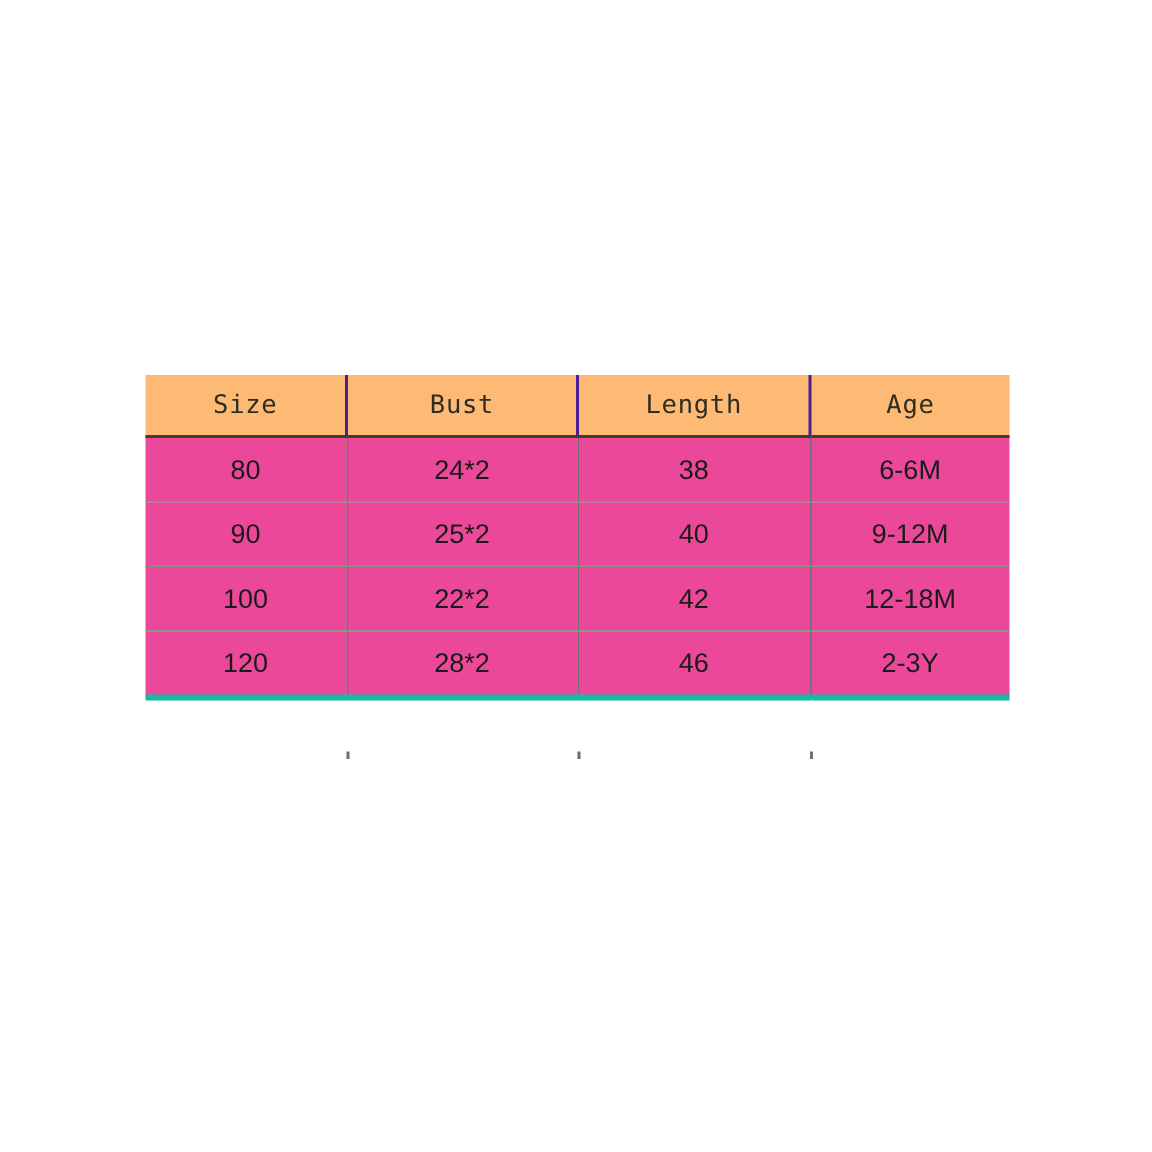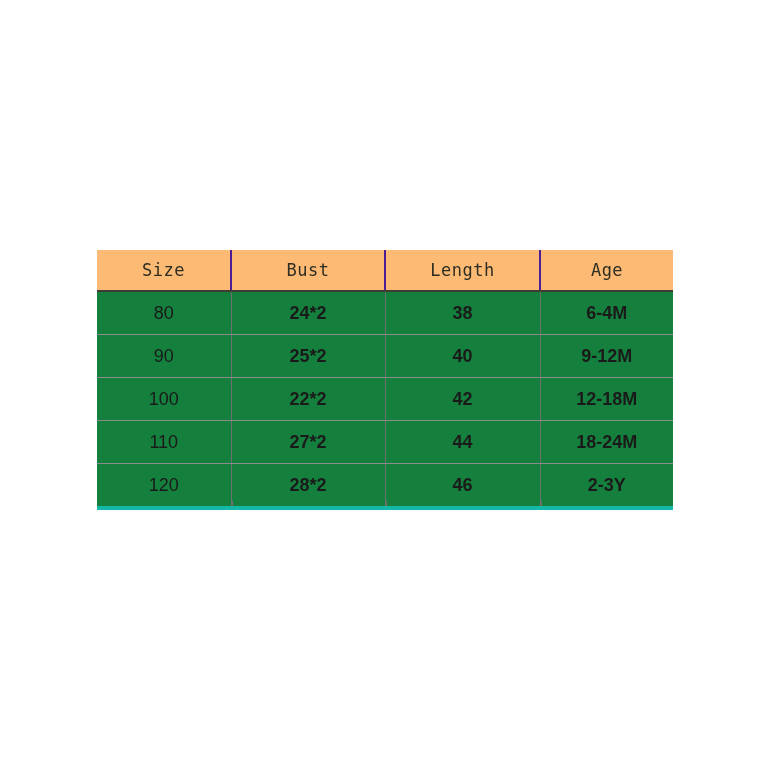--- a/index.html
+++ b/index.html
@@ -52,34 +52,33 @@
     border: 0;
     border-bottom: 2px solid #3d3d33;
   }
   .chart-table thead th + th {
     border-left: 2px solid #4c1d95;
   }
 
   
   .chart-table tbody td {
     height: 42px;
-    background: #15803d;
+    background: #ec4899;
     color: #1a1a1a;
     font-family: "Liberation Sans", sans-serif;
     font-size: 18px;
     font-weight: 400;
     text-align: center;
     vertical-align: middle;
     padding: 0;
     border: 0;
     border-bottom: 1.5px solid #8c8c8c;
   }
   .chart-table tbody td + td {
     border-left: 1.5px solid #6e6e6e;
-    font-weight: bold;
   }
   .chart-table tbody tr:last-child td {
     border-bottom: 4px solid #14b8a6;
   }
 
   
   .divider-tail {
     position: absolute;
     width: 1.5px;
     background: #6e6e6e;
@@ -107,39 +106,33 @@
         <th>Bust</th>
         <th>Length</th>
         <th>Age</th>
       </tr>
     </thead>
     <tbody>
       <tr>
         <td>80</td>
         <td>24*2</td>
         <td>38</td>
-        <td>6-4M</td>
+        <td>6-6M</td>
       </tr>
       <tr>
         <td>90</td>
         <td>25*2</td>
         <td>40</td>
         <td>9-12M</td>
       </tr>
       <tr>
         <td>100</td>
         <td>22*2</td>
         <td>42</td>
         <td>12-18M</td>
-      </tr>
-      <tr>
-        <td>110</td>
-        <td>27*2</td>
-        <td>44</td>
-        <td>18-24M</td>
       </tr>
       <tr>
         <td>120</td>
         <td>28*2</td>
         <td>46</td>
         <td>2-3Y</td>
       </tr>
     </tbody>
   </table>
 

